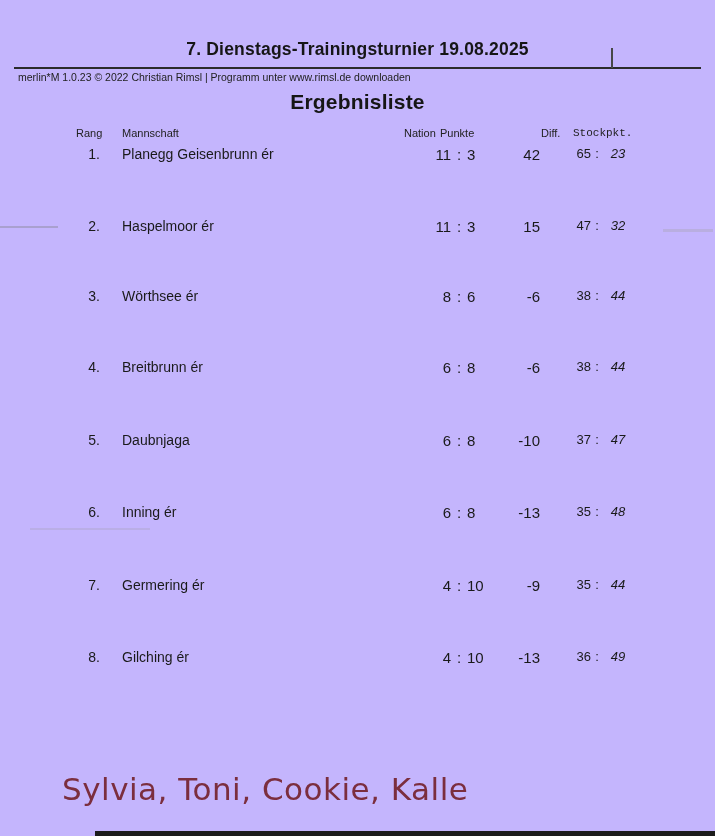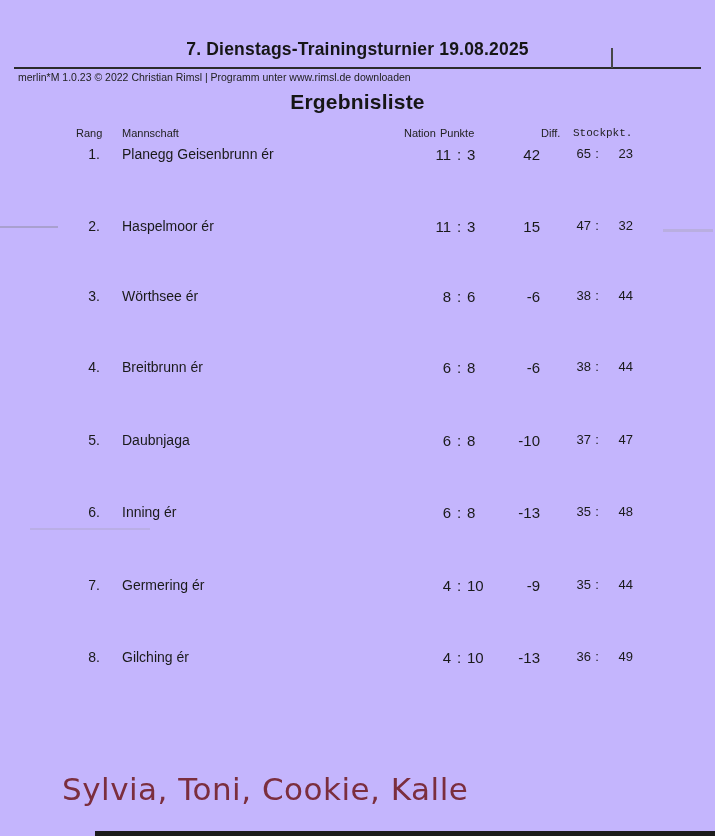--- a/index.html
+++ b/index.html
@@ -52,21 +52,21 @@
   .c-team{position:absolute;left:122px;white-space:nowrap;}
   .c-nation{position:absolute;left:366px;}
   .c-points{position:absolute;left:409px;width:100px;display:flex;font-size:15px;}
   .c-points .n-l{width:42px;text-align:right;}
   .c-points .n-sep{width:16px;text-align:center;}
   .c-points .n-r{width:42px;text-align:left;}
   .c-diff{position:absolute;left:498px;width:42px;text-align:right;font-size:15px;}
   .c-stones{position:absolute;left:561px;width:72px;display:flex;font-size:13px;}
   .c-stones .n-l{width:30px;text-align:right;}
   .c-stones .n-sep{width:12px;text-align:center;}
-  .c-stones .n-r{width:30px;text-align:right;}
+  .c-stones .n-r{width:30px;text-align:center;font-style:italic;}
   
   .annotation{
     position:absolute;top:771px;left:62px;
     font-family:"DejaVu Sans", sans-serif;
     font-size:31px;letter-spacing:0.5px;
     color:#7b2e3e;white-space:nowrap;
   }
   
   .artifact-dash-1{position:absolute;top:226px;left:0;width:58px;height:2px;background:rgba(120,120,120,0.35);}
   .artifact-dash-2{position:absolute;top:229px;left:663px;width:50px;height:3px;background:rgba(160,160,160,0.30);}

